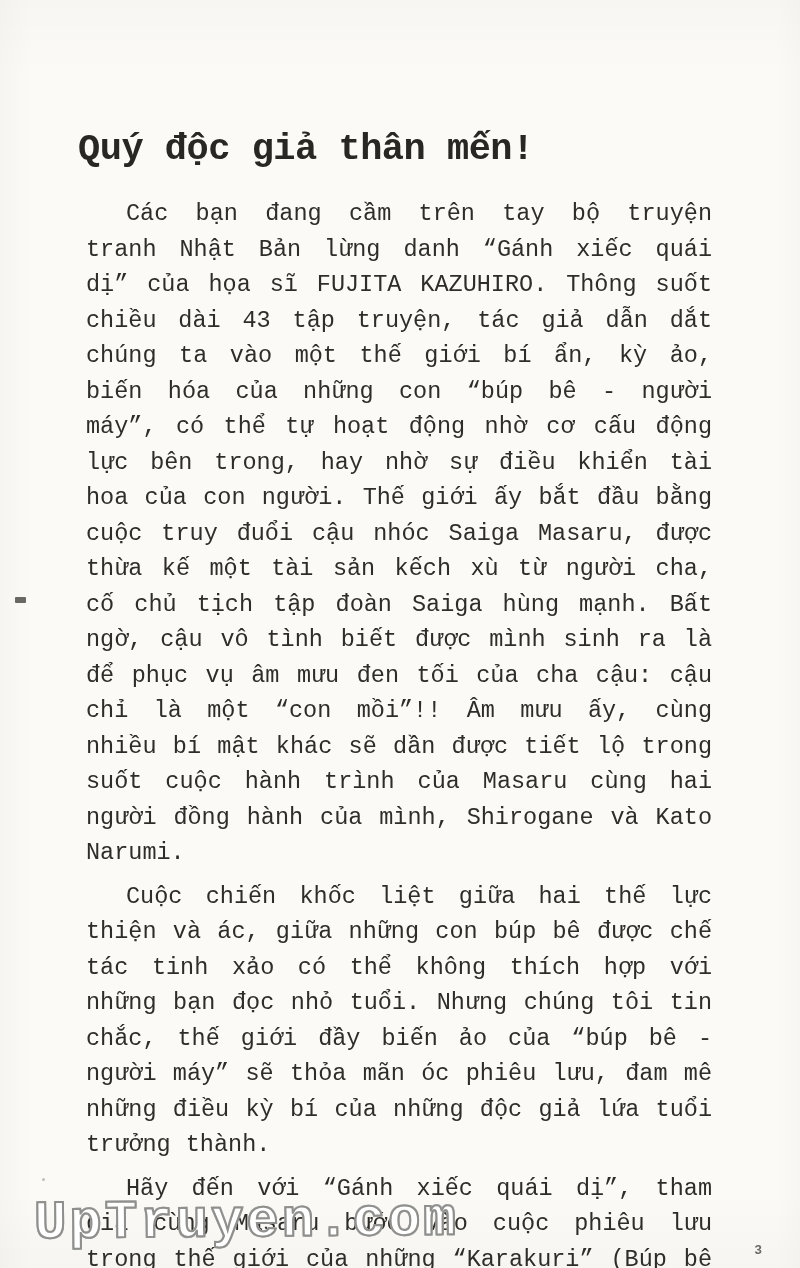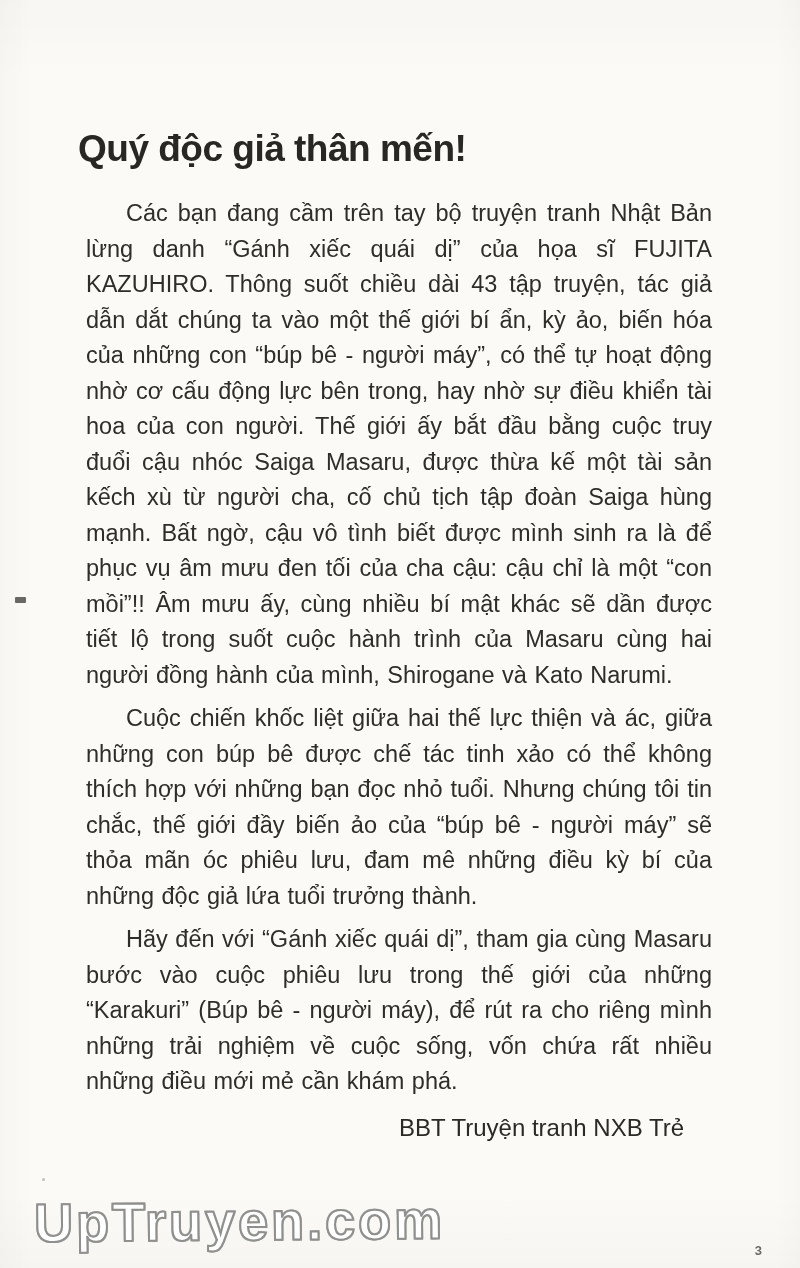--- a/index.html
+++ b/index.html
@@ -10,21 +10,21 @@
   .page {
     position: relative;
     width: 800px;
     height: 1268px;
     margin: 0 auto;
     background: #fbfaf7;
     background-image:
       linear-gradient(180deg, rgba(0,0,0,0.015) 0%, rgba(0,0,0,0) 6%, rgba(0,0,0,0) 94%, rgba(0,0,0,0.02) 100%),
       linear-gradient(90deg, rgba(0,0,0,0.02) 0%, rgba(0,0,0,0) 4%, rgba(0,0,0,0) 97%, rgba(0,0,0,0.015) 100%);
     overflow: hidden;
-    font-family: Liberation Sans, sans-serif;
+    font-family: Liberation Mono, monospace;
     color: #2d2b28;
   }
   .content {
     position: absolute;
     left: 78px;
     top: 128px;
     width: 642px;
   }
   .page-title {
     margin: 0 0 26px 0;

